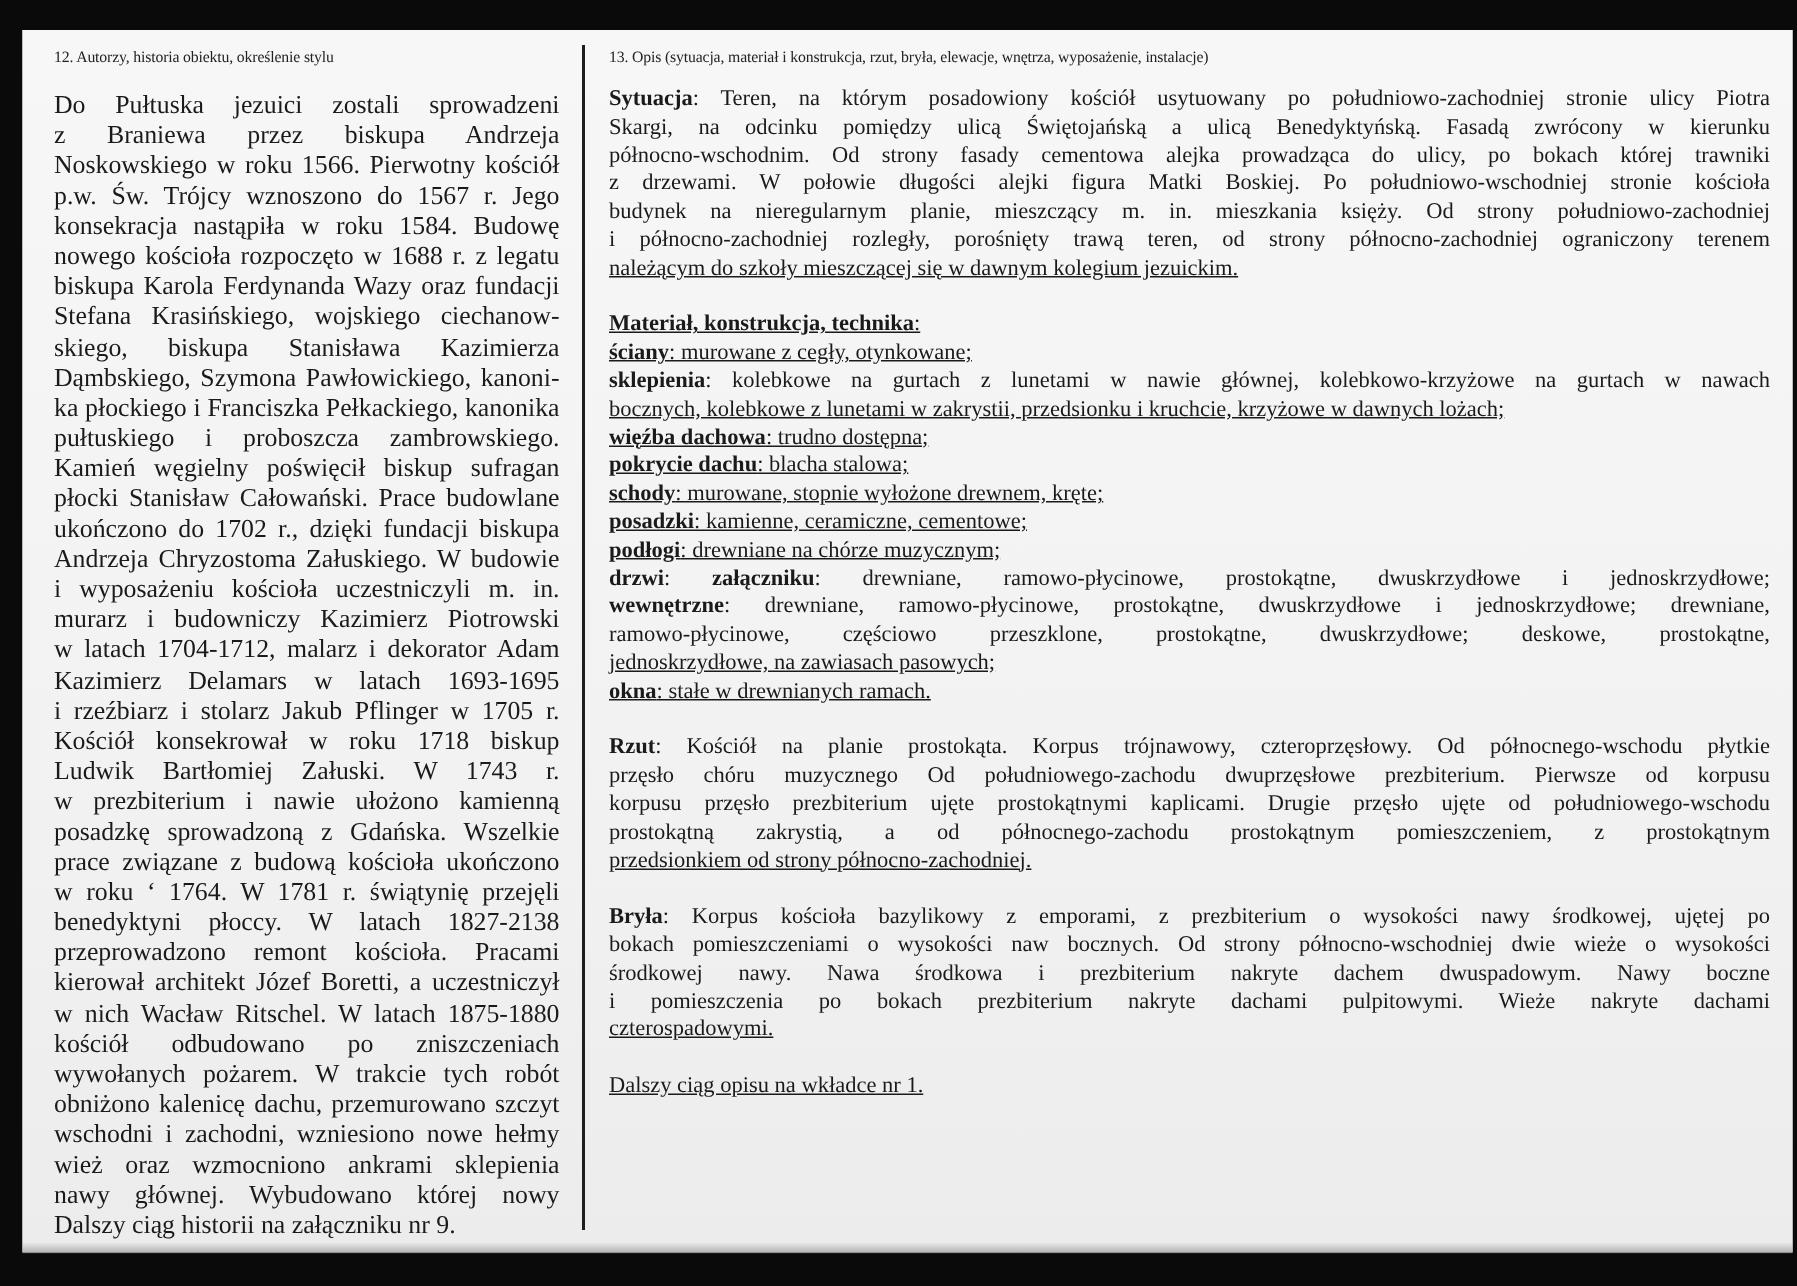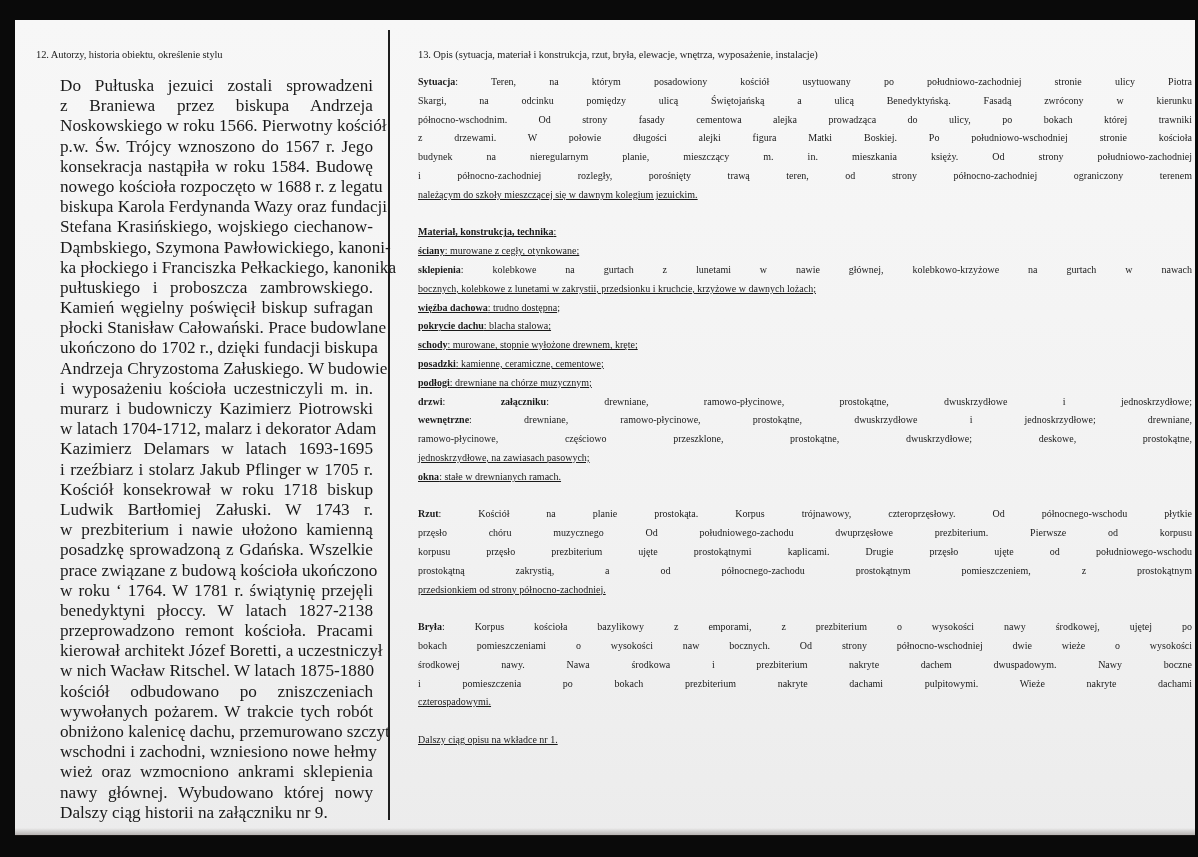--- a/index.html
+++ b/index.html
@@ -42,53 +42,52 @@
     }
     .col {
       position: absolute;
       top: 20px;
     }
     .col-left {
       left: 36px;
       width: 337px;
     }
     .col-right {
-      left: 418px;
+      left: 406px;
       width: 774px;
     }
     .section-heading {
       font-size: 10.5px;
       line-height: 14px;
-      margin-top: 28px;
+      margin-top: 12px;
       color: #222;
       white-space: nowrap;
       letter-spacing: -0.1px;
     }
     .left-text {
       margin-top: 14px;
       font-size: 17.2px;
       line-height: 20.2px;
       text-align: justify;
       text-align-last: left;
       hyphens: none;
-      margin-left: 24px;
     }
     .left-text .ln {
       display: block;
       text-align: justify;
       text-align-last: justify;
       white-space: nowrap;
       height: 20.2px;
     }
     .left-text .ln.last {
       text-align-last: left;
     }
     .right-text {
       margin-top: 11px;
-      font-size: 10px;
+      font-size: 15px;
       line-height: 18.8px;
     }
     .para {
       margin: 0;
     }
     .rl {
       display: block;
       text-align: justify;
       text-align-last: justify;
       white-space: nowrap;
@@ -117,20 +116,21 @@
   <div class="section-heading">12. Autorzy, historia obiektu, określenie stylu</div>
   <div class="left-text">
     <span class="ln">Do Pułtuska jezuici zostali sprowadzeni</span>
     <span class="ln">z Braniewa przez biskupa Andrzeja</span>
     <span class="ln">Noskowskiego w roku 1566. Pierwotny kościół</span>
     <span class="ln">p.w. Św. Trójcy wznoszono do 1567 r. Jego</span>
     <span class="ln">konsekracja nastąpiła w roku 1584. Budowę</span>
     <span class="ln">nowego kościoła rozpoczęto w 1688 r. z legatu</span>
     <span class="ln">biskupa Karola Ferdynanda Wazy oraz fundacji</span>
     <span class="ln">Stefana Krasińskiego, wojskiego ciechanow-</span>
+    <span class="ln">skiego, biskupa Stanisława Kazimierza</span>
     <span class="ln">Dąmbskiego, Szymona Pawłowickiego, kanoni-</span>
     <span class="ln">ka płockiego i Franciszka Pełkackiego, kanonika</span>
     <span class="ln">pułtuskiego i proboszcza zambrowskiego.</span>
     <span class="ln">Kamień węgielny poświęcił biskup sufragan</span>
     <span class="ln">płocki Stanisław Całowański. Prace budowlane</span>
     <span class="ln">ukończono do 1702 r., dzięki fundacji biskupa</span>
     <span class="ln">Andrzeja Chryzostoma Załuskiego. W budowie</span>
     <span class="ln">i wyposażeniu kościoła uczestniczyli m. in.</span>
     <span class="ln">murarz i budowniczy Kazimierz Piotrowski</span>
     <span class="ln">w latach 1704-1712, malarz i dekorator Adam</span>

